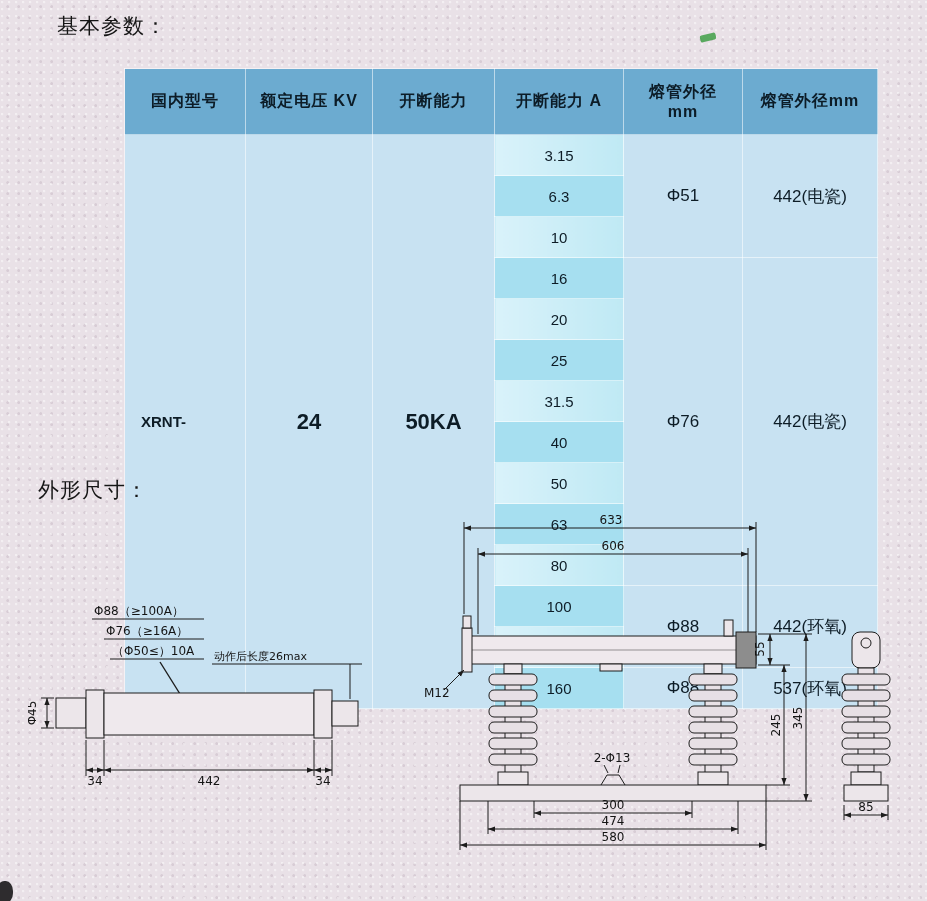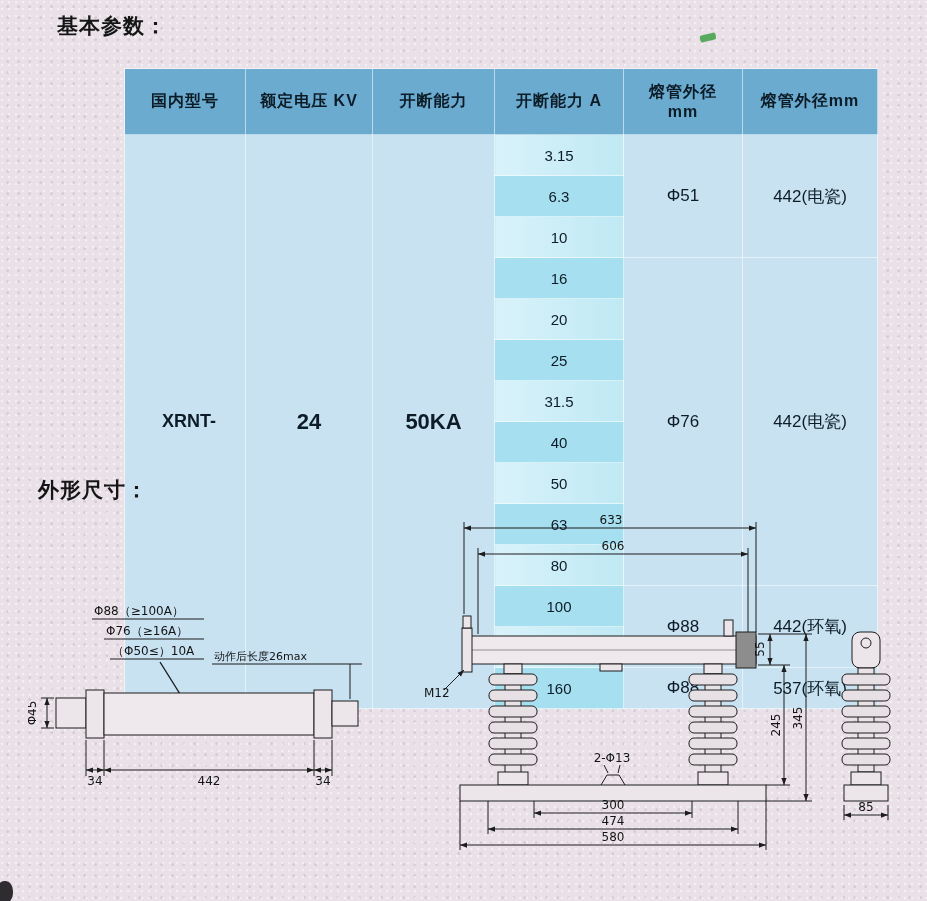--- a/index.html
+++ b/index.html
@@ -11,21 +11,21 @@
       radial-gradient(circle at 30% 30%, rgba(255,255,255,.45) 1px, transparent 1.6px),
       radial-gradient(circle at 70% 60%, rgba(170,150,165,.28) 1px, transparent 1.8px);
     background-size:7px 7px, 11px 11px;
     font-family:"Liberation Sans","DejaVu Sans",sans-serif;
     color:#111;
     overflow:hidden;
   }
   .sec-title{
     position:absolute;
     font-size:21px;
-    font-weight:bold;
+    font-weight:normal;
     color:#151515;
     letter-spacing:1px;
     text-align:right;
   }
   .t1{left:57px;top:12px;}
   .t2{left:38px;top:476px;}
 
   table.ptable{
     position:absolute;left:124px;top:68px;
     border-collapse:collapse;table-layout:fixed;
@@ -40,21 +40,21 @@
     padding:10px;text-align:center;
   }
   .ptable td{
     height:24px;
     background:var(--body-bg,#c8e2f2);
     border:1px solid rgba(255,255,255,.55);
     text-align:center;vertical-align:middle;
     font-size:15px;color:#0d1c26;
     padding:8px;
   }
-  td.model{font-size:18px;font-weight:bold;text-align:center;padding-left:16px;}
+  td.model{font-size:15px;font-weight:bold;text-align:left;padding-left:16px;}
   td.vol,td.brk{font-size:22px;font-weight:bold;}
   td.dia,td.len{font-size:17px;}
   td.cur-light{background:linear-gradient(90deg,var(--row-light,#d9f2fa),#bfe9f4);}
   td.cur-cyan{background:var(--row-cyan,#a6dff0);}
 
   .drawing{position:absolute;}
   .d1{left:28px;top:598px;}
   .d2{left:418px;top:506px;}
   svg text{font-family:"DejaVu Sans","Liberation Sans",sans-serif;fill:#141414;}
 

